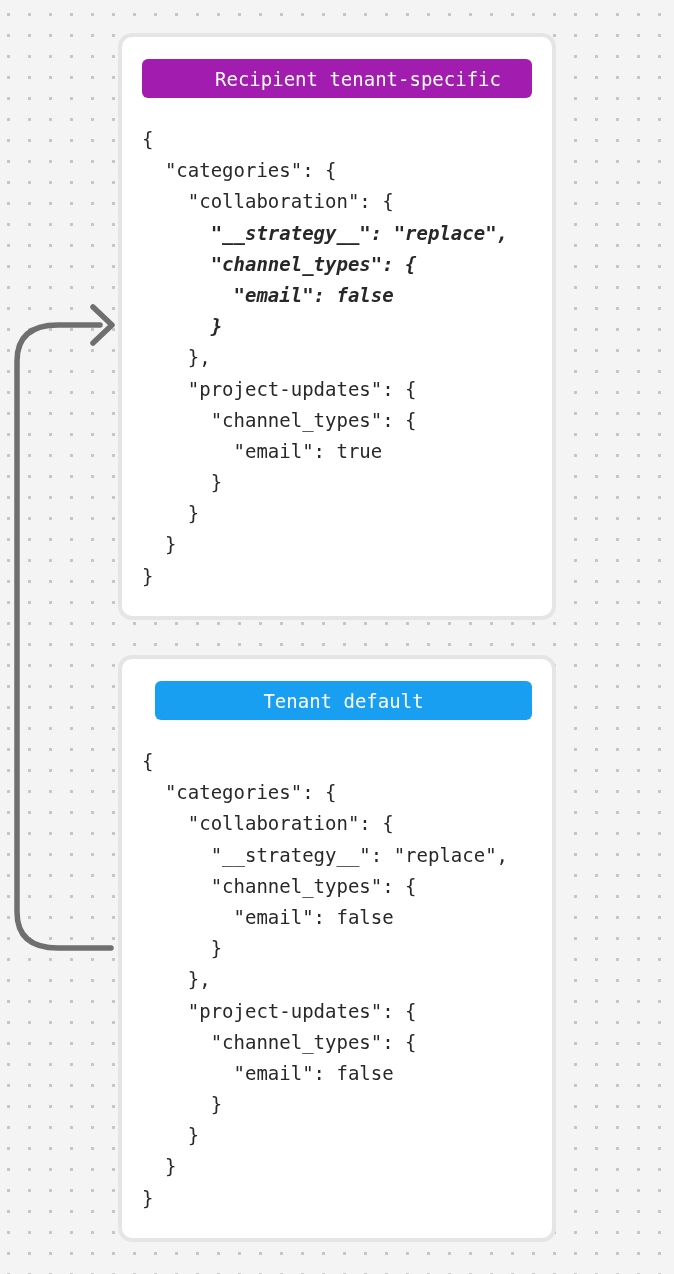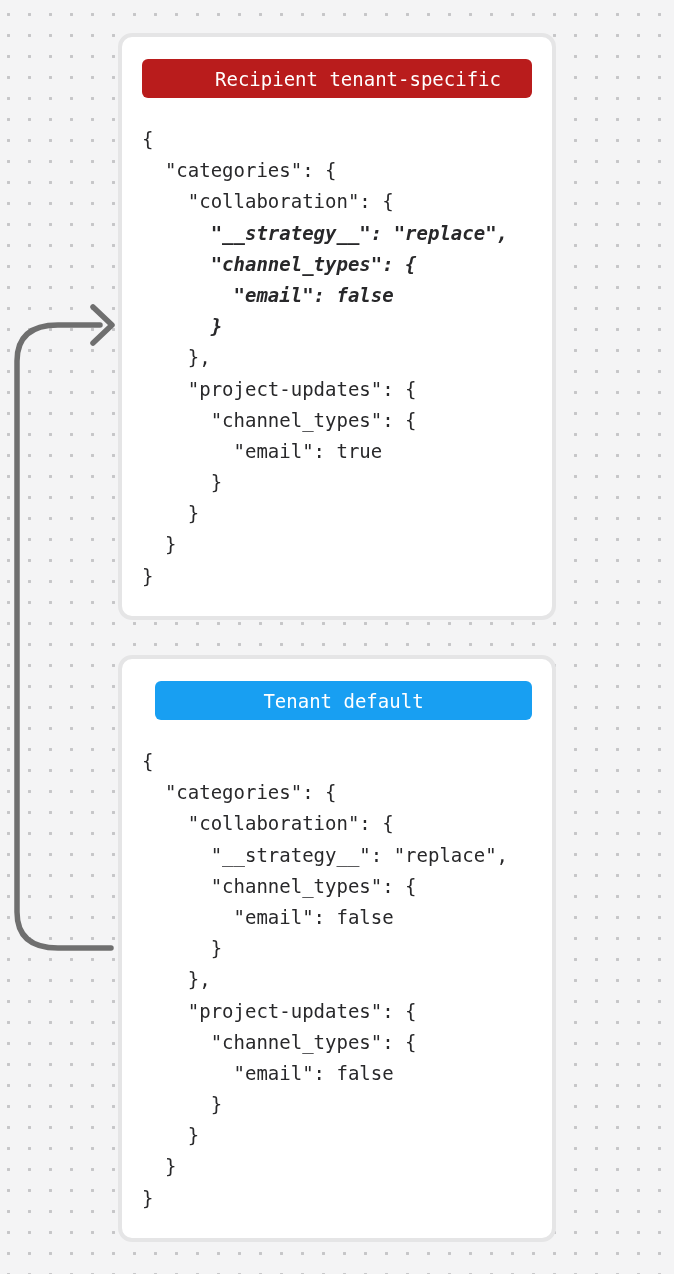--- a/index.html
+++ b/index.html
@@ -65,21 +65,21 @@
 <body>
 
 <div class="canvas">
 
   <svg class="arrow-svg" viewBox="0 0 674 1274" xmlns="http://www.w3.org/2000/svg">
     <path d="M 111 948 H 58 Q 17 948 17 912 V 361 Q 17 325 58 325 H 100" fill="none" stroke="#6f6f6f" stroke-width="5.5" stroke-linecap="round"></path>
     <polyline points="93,307 112,325 93,343" fill="none" stroke="#6f6f6f" stroke-width="5.5" stroke-linecap="round" stroke-linejoin="round"></polyline>
   </svg>
 
   <section class="card card-top">
-    <div class="badge" style="background-color: #b91c1c; padding-left: 42px;">Recipient tenant-specific</div>
+    <div class="badge" style="background-color: #a21caf; padding-left: 42px;">Recipient tenant-specific</div>
     <pre class="code"><div class="code-line">{</div><div class="code-line">  "categories": {</div><div class="code-line">    "collaboration": {</div><div class="code-line em">      "__strategy__": "replace",</div><div class="code-line em">      "channel_types": {</div><div class="code-line em">        "email": false</div><div class="code-line em">      }</div><div class="code-line">    },</div><div class="code-line">    "project-updates": {</div><div class="code-line">      "channel_types": {</div><div class="code-line">        "email": true</div><div class="code-line">      }</div><div class="code-line">    }</div><div class="code-line">  }</div><div class="code-line">}</div></pre>
   </section>
 
   <section class="card card-bottom">
     <div class="badge" style="background-color: rgb(24, 159, 242); margin-left: 13px;">Tenant default</div>
     <pre class="code"><div class="code-line">{</div><div class="code-line">  "categories": {</div><div class="code-line">    "collaboration": {</div><div class="code-line">      "__strategy__": "replace",</div><div class="code-line">      "channel_types": {</div><div class="code-line">        "email": false</div><div class="code-line">      }</div><div class="code-line">    },</div><div class="code-line">    "project-updates": {</div><div class="code-line">      "channel_types": {</div><div class="code-line">        "email": false</div><div class="code-line">      }</div><div class="code-line">    }</div><div class="code-line">  }</div><div class="code-line">}</div></pre>
   </section>
 
 </div>
 

